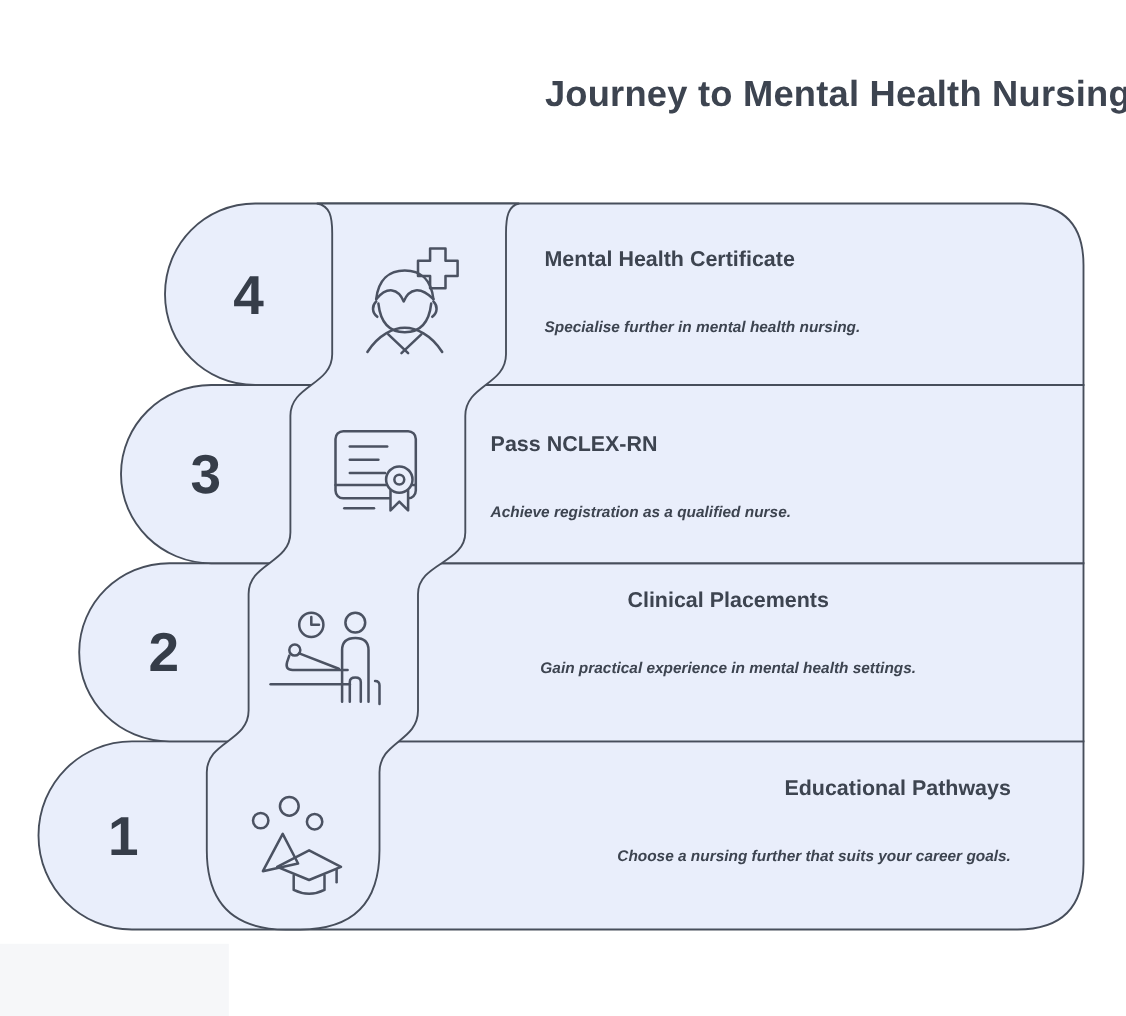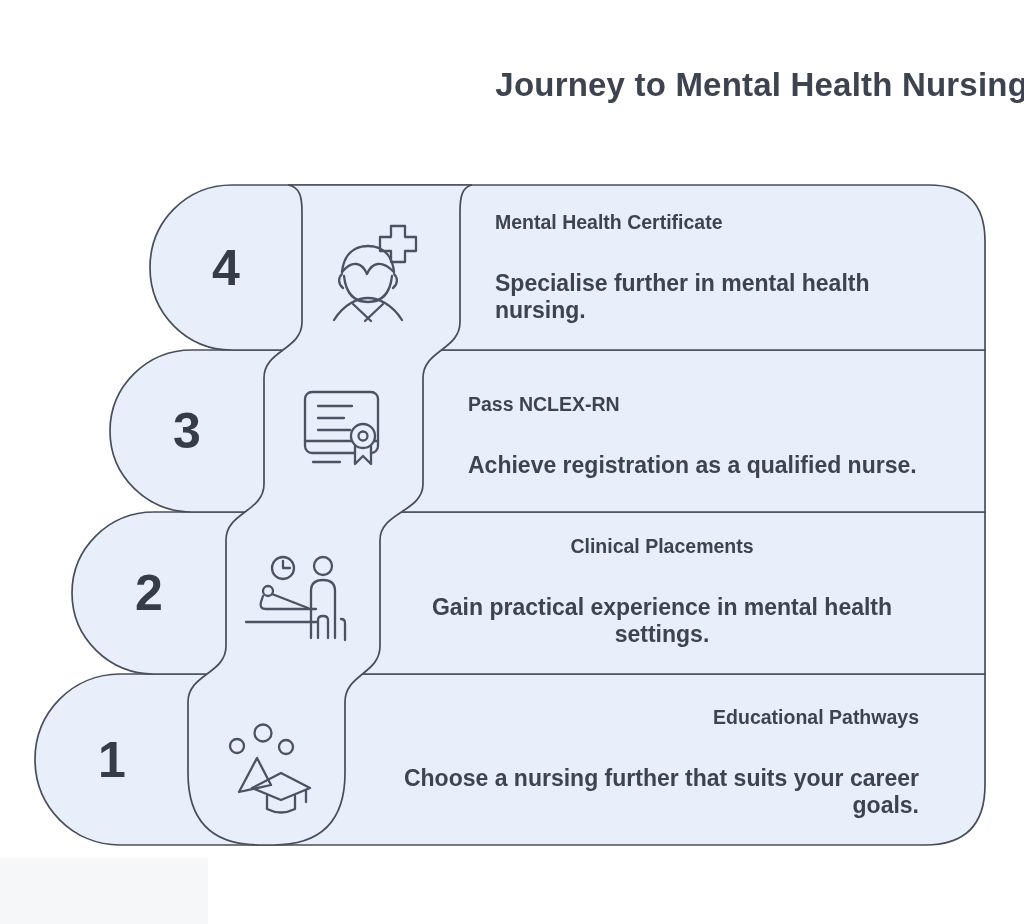--- a/index.html
+++ b/index.html
@@ -29,23 +29,23 @@
     position: absolute;
     width: 100px;
     text-align: center;
     font-size: 50px;
     line-height: 54px;
     font-weight: 700;
     color: #363d49;
   }
   .card { position: absolute; color: #3d4450; }
   .card .t { font-size: 19.5px; line-height: 24px; font-weight: 700; }
-  .card .d { font-size: 23px; line-height: 27px; font-weight: 700; margin-top: 36px; }
-  .card-4 { left: 495px; top: 210px; width: 430px; }
-  .card-3 { left: 468px; top: 392px; width: 540px; }
+  .card .d { font-size: 14px; line-height: 27px; font-weight: 700; margin-top: 36px; font-style: italic; }
+  .card-4 { left: 495px; top: 224px; width: 430px; }
+  .card-3 { left: 446px; top: 392px; width: 540px; }
   .card-2 { left: 417px; top: 534px; width: 490px; text-align: center; }
   .card-1 { left: 379px; top: 705px; width: 540px; text-align: right; }
   .num-4 { left: 176px; top: 241px; }
   .num-3 { left: 137px; top: 404px; }
   .num-2 { left: 99px;  top: 566px; }
   .num-1 { left: 62px;  top: 733px; }
   .watermark-strip {
     position: absolute;
     left: 0; top: 858px;
     width: 208px; height: 66px;

